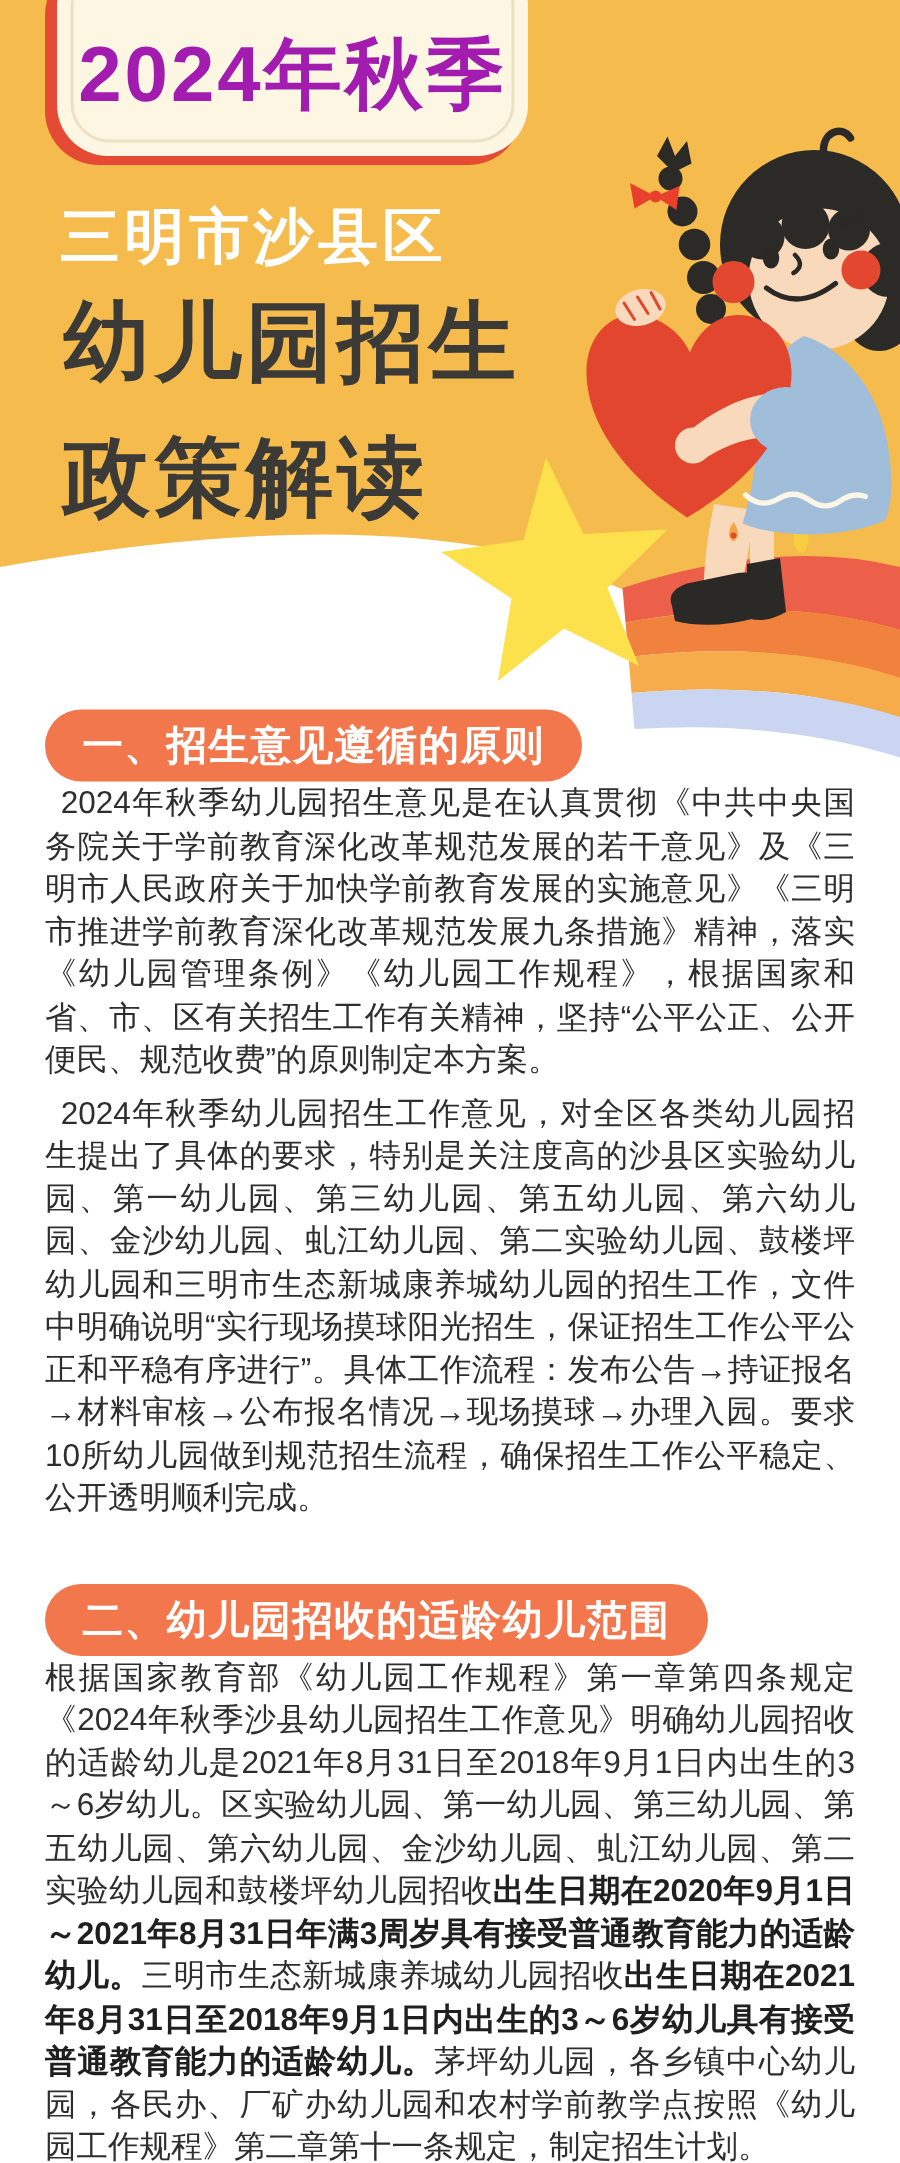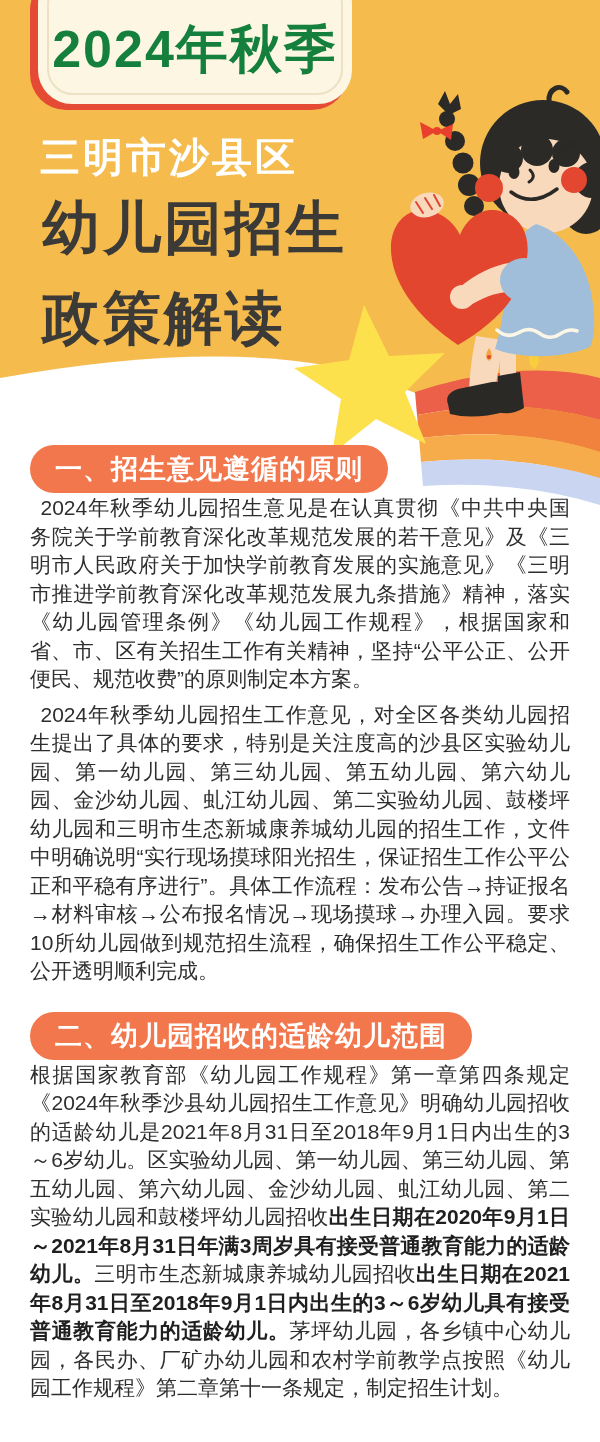--- a/index.html
+++ b/index.html
@@ -18,40 +18,40 @@
     position:absolute;left:38px;top:-30px;width:314px;height:134px;
     background:#FCF6E3;border-radius:34px;
     display:flex;align-items:center;justify-content:center;
     padding-top:26px;box-sizing:border-box;
   }
   .badge-inner-line{
     position:absolute;left:9px;top:9px;right:9px;bottom:9px;
     border:2px solid #EDE0C3;border-radius:26px;pointer-events:none;
   }
   .badge-label{
-    font-size:52px;font-weight:800;color:#15803d;letter-spacing:2px;white-space:nowrap;
+    font-size:52px;font-weight:800;color:#a21caf;letter-spacing:2px;white-space:nowrap;
   }
   .hero-subtitle{
     position:absolute;left:40px;top:130px;
     font-size:40px;font-weight:800;color:#FFFFFF;letter-spacing:3px;white-space:nowrap;
   }
   .hero-title{
     position:absolute;left:42px;
     font-size:58px;font-weight:800;color:#3B3A37;letter-spacing:3px;white-space:nowrap;
   }
   .hero-title.line1{top:190px;text-align:right;}
   .hero-title.line2{top:280px;}
   
   .content{position:relative;margin-top:-85px;padding:0 30px;}
   .section-pill{
     display:inline-block;height:48px;line-height:48px;
     background:#F3774D;border-radius:25px;padding:0 25px;
-    color:#FFFFFF;font-size:27px;font-weight:800;letter-spacing:1px;white-space:nowrap;
+    color:#FFFFFF;font-size:27px;font-weight:800;letter-spacing:1px;white-space:nowrap;margin-top:28px;
   }
-  .pill-2{margin-top:26px;}
+  .pill-2{margin-top:42px;}
   .body-par{
     margin:1px 0 0 0;width:540px;
     font-size:21px;line-height:28.5px;color:#2E2E2E;
     text-align:justify;
   }
   .body-par.indent{text-indent:0.5em;}
   .body-par.tight{margin-top:7px;}
   .body-par b{font-weight:800;color:#1F1F1F;}
 </style>
 </head>

